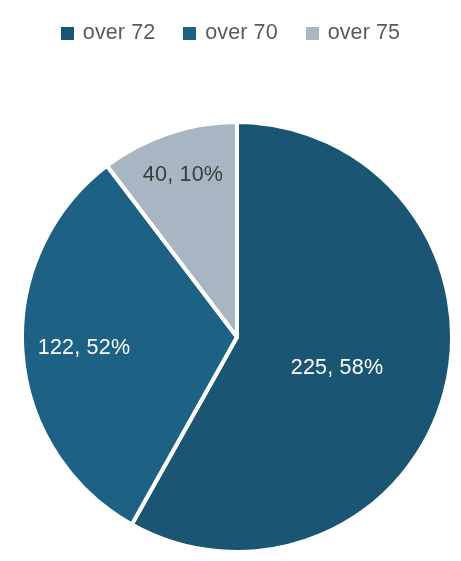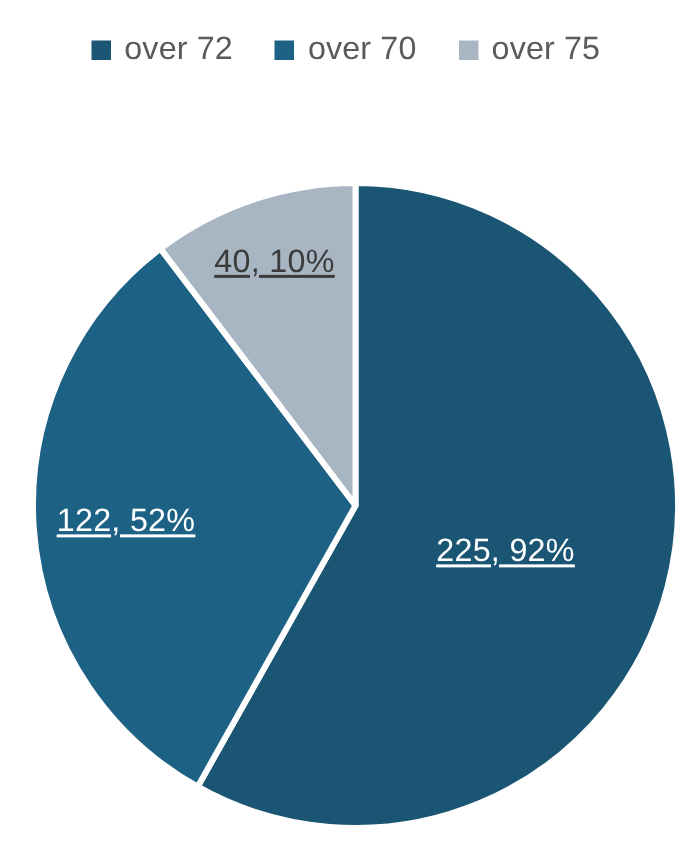--- a/index.html
+++ b/index.html
@@ -70,21 +70,20 @@
     display: block;
   }
 
   
   .data-label {
     position: absolute;
     font-size: 21.5px;
     line-height: 1;
     white-space: nowrap;
     letter-spacing: 0.2px;
-    text-decoration: underline;
   }
   .data-label.on-dark { color: #ffffff; }
   .data-label.on-light { color: #3b3b3b; }
 
   #label-over65 { left: 337px; top: 368px; transform: translate(-50%,-50%); }
   #label-over70 { left: 84px;  top: 348px; transform: translate(-50%,-50%); }
   #label-over75 { left: 183px; top: 175px; transform: translate(-50%,-50%); }
 </style>
 </head>
 <body>
@@ -112,20 +111,20 @@
 
   <div id="pie-wrap">
     <svg id="pie-svg" width="461" height="561" viewBox="0 0 461 561">
       <g id="pie-slices">
           <path d="M 237 337 L 237.00 122.00 A 215 215 0 1 1 131.78 524.49 Z" fill="#1a5574" stroke="#ffffff" stroke-width="4" stroke-linejoin="round"></path>
           <path d="M 237 337 L 131.78 524.49 A 215 215 0 0 1 106.98 165.77 Z" fill="#1d6185" stroke="#ffffff" stroke-width="4" stroke-linejoin="round"></path>
           <path d="M 237 337 L 106.98 165.77 A 215 215 0 0 1 237.00 122.00 Z" fill="#a8b6c4" stroke="#ffffff" stroke-width="4" stroke-linejoin="round"></path>
         </g>
     </svg>
 
-    <div class="data-label on-dark" id="label-over65">225, 92%</div>
+    <div class="data-label on-dark" id="label-over65">225, 58%</div>
 
     <div class="data-label on-dark" id="label-over70">122, 52%</div>
 
     <div class="data-label on-light" id="label-over75">40, 10%</div>
   </div>
 
 </div>
 
 </body></html>

